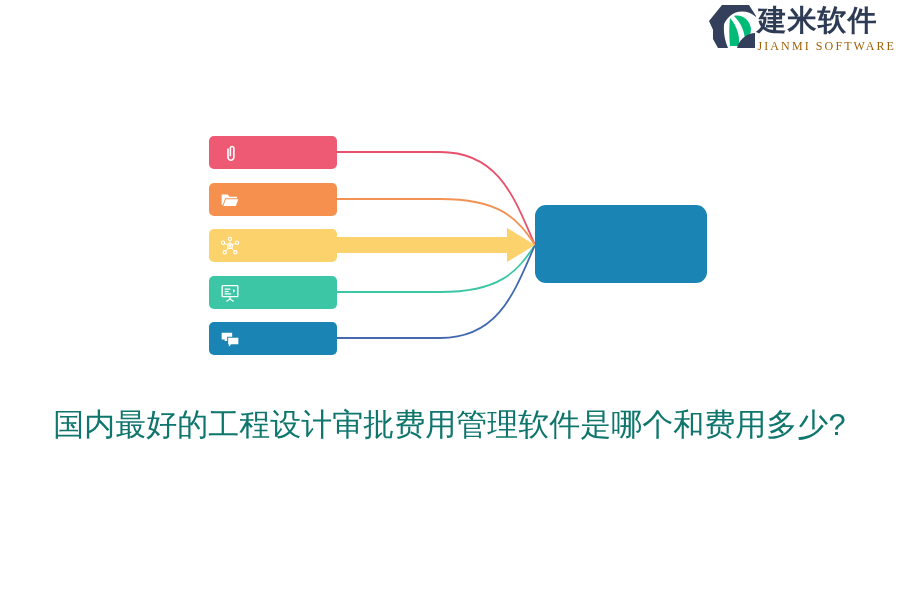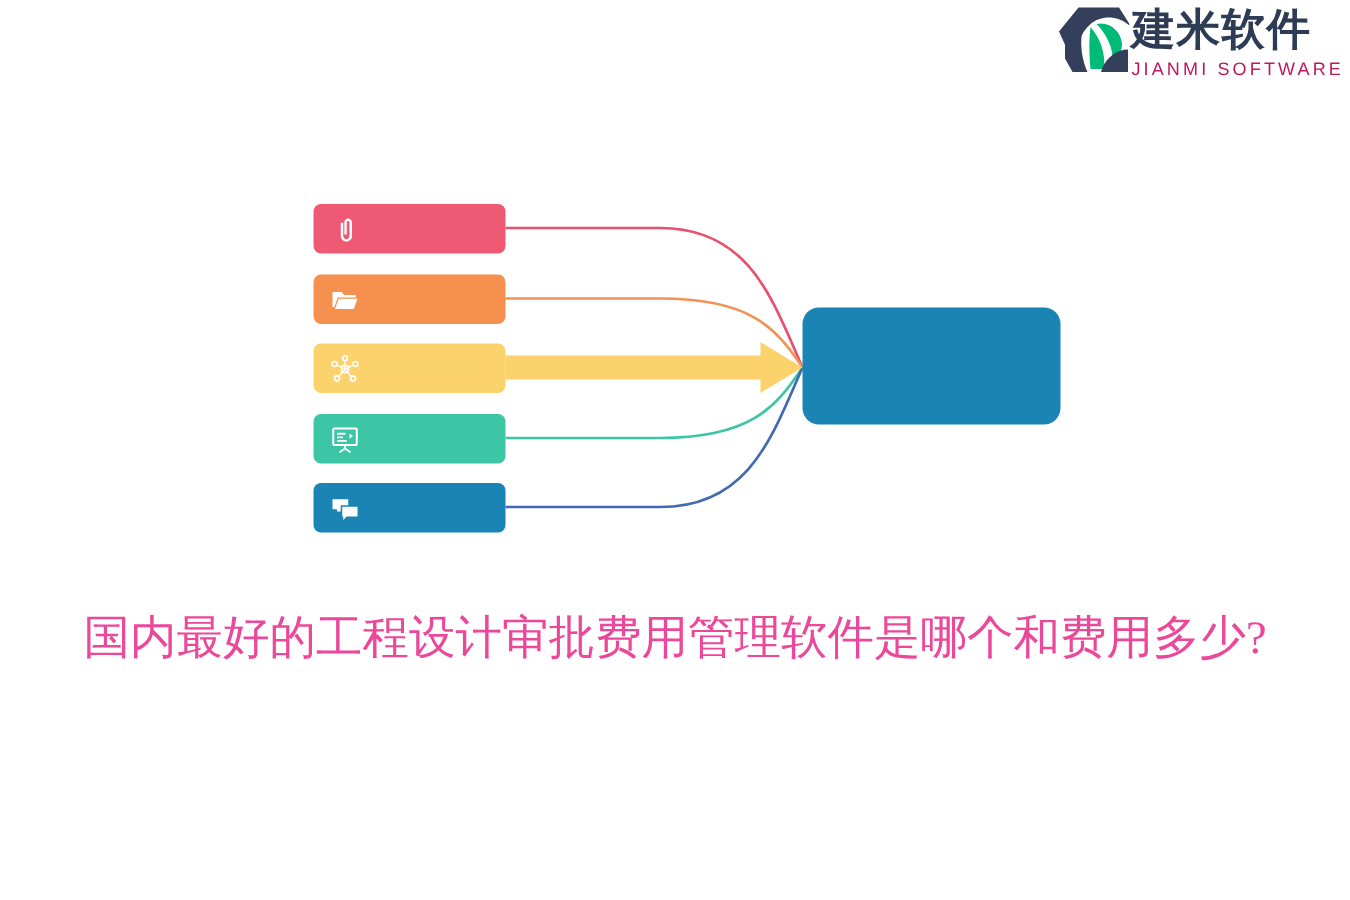--- a/index.html
+++ b/index.html
@@ -24,24 +24,24 @@
   #brand-text { display: flex; flex-direction: column; line-height: 1; }
   #brand-name {
     font-size: 29px;
     font-weight: 700;
     color: #2e3b55;
     letter-spacing: 1px;
     font-family: "Liberation Sans", sans-serif;
   }
   #brand-sub {
     font-size: 12px;
-    color: #be185d;
+    color: #a16207;
     letter-spacing: 2.1px;
     margin-top: 5px;
-    font-family: Liberation Sans, sans-serif;
+    font-family: Liberation Serif, serif;
   }
 
   
   #diagram {
     position: absolute;
     left: 0; top: 0;
     width: 900px; height: 380px;
   }
   #diagram-svg { position: absolute; left: 0; top: 0; }
 
@@ -62,23 +62,23 @@
     width: 172px; height: 78px;
     border-radius: 11px;
   }
 
   
   #caption {
     position: absolute;
     left: 0; top: 404px;
     width: 900px;
     text-align: center;
-    font-family: Liberation Serif, serif;
+    font-family: Liberation Mono, monospace;
     font-size: 31px;
-    color: #ec4899;
+    color: #0f766e;
     letter-spacing: 0px;
     white-space: nowrap;
   }
 </style>
 </head>
 <body>
 
 <div id="brand-logo">
   <svg id="brand-mark" viewBox="0 0 52 50">
     <path d="M18 1 L45 1 L52 12 L52 13 C44 6 33 6 26 12 C19 18 16 28 17 38 L10 28 L5 17 Z" fill="#343f5c"></path>

